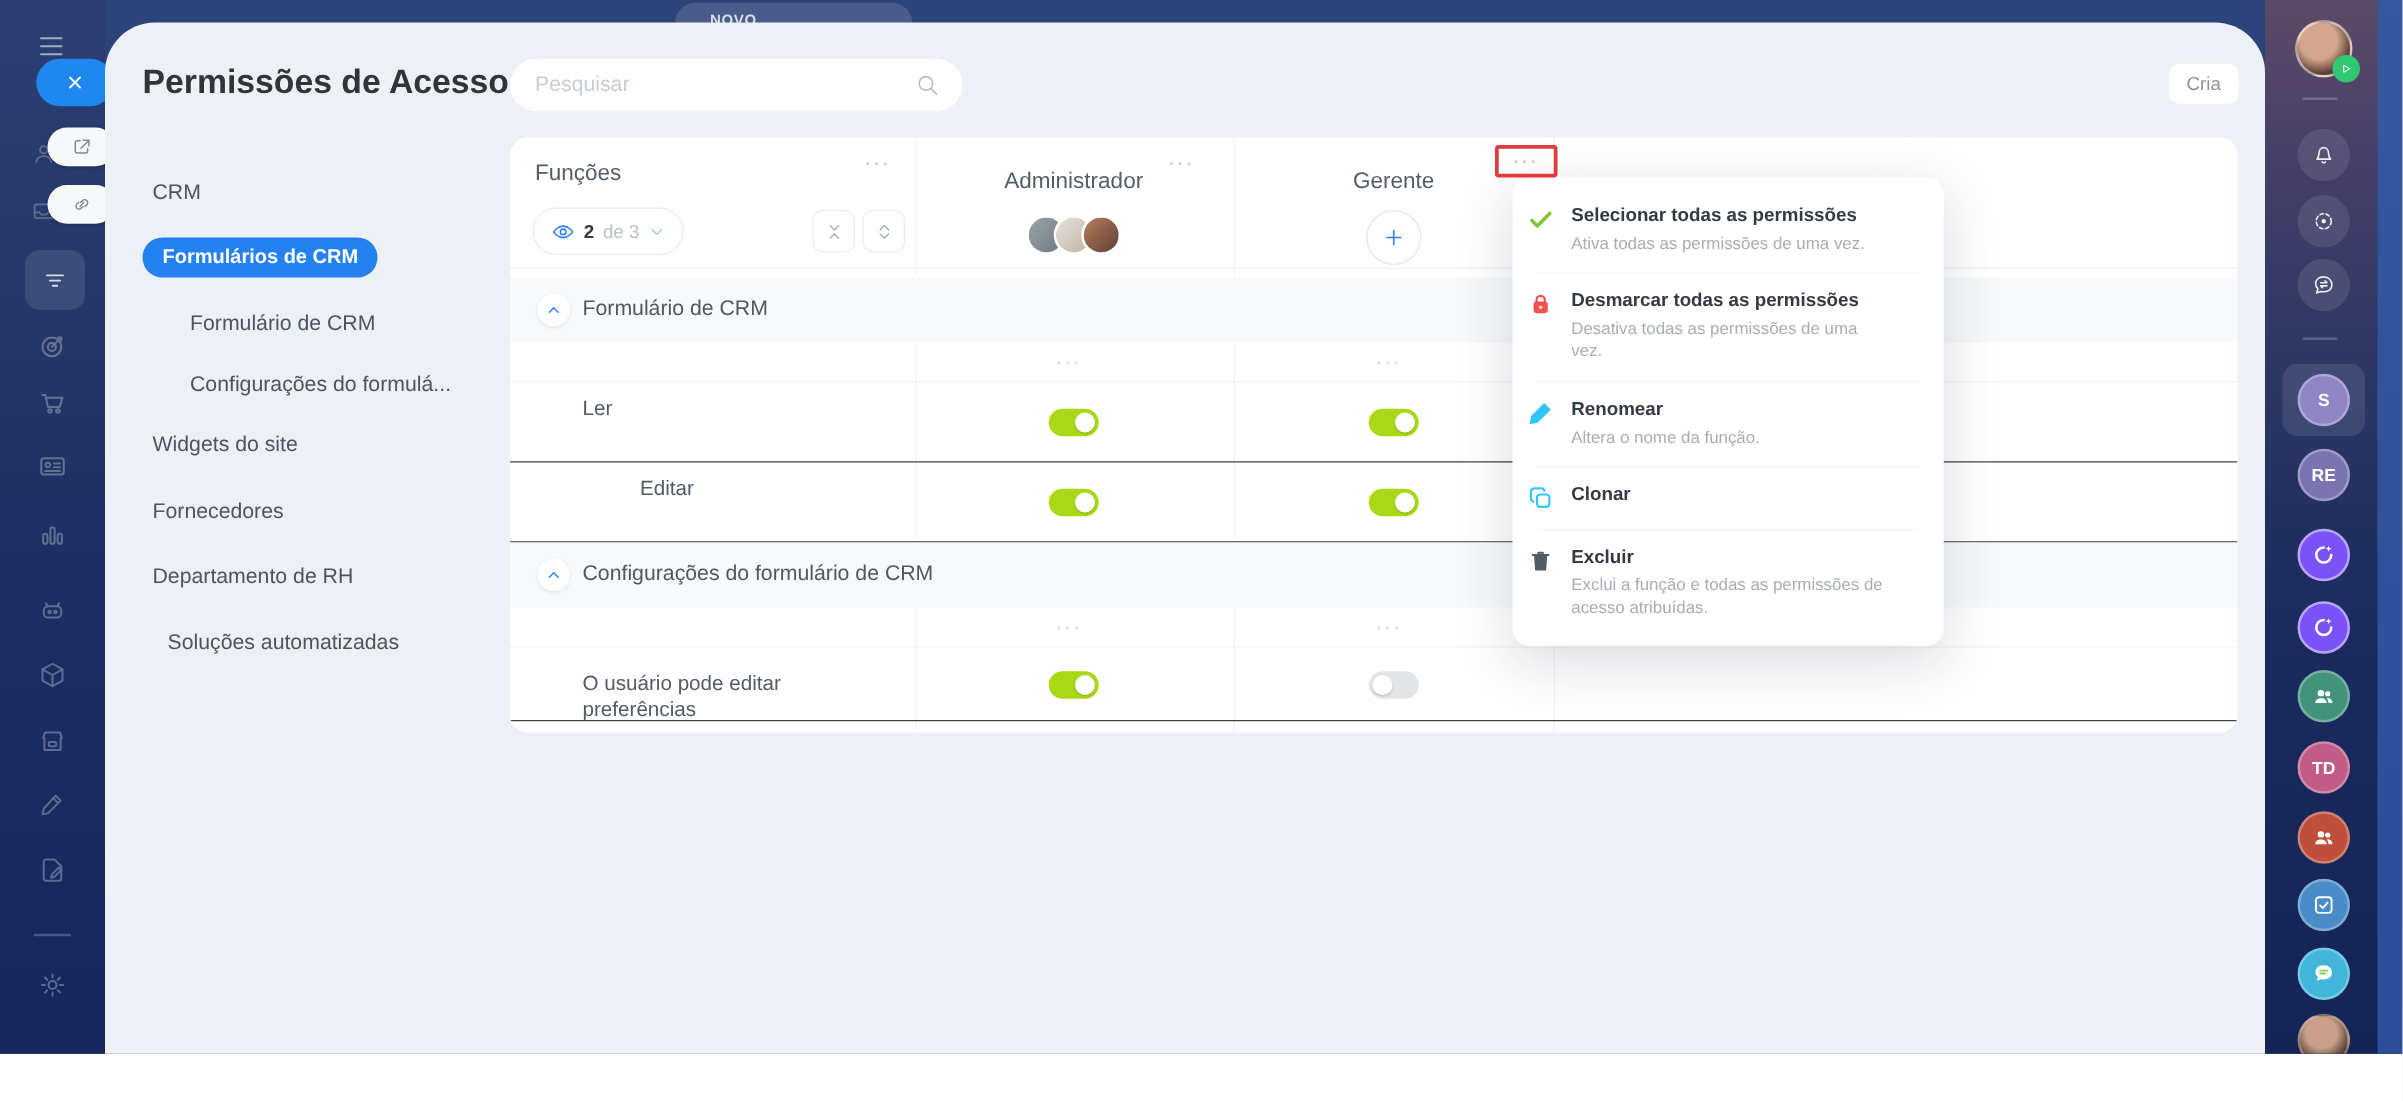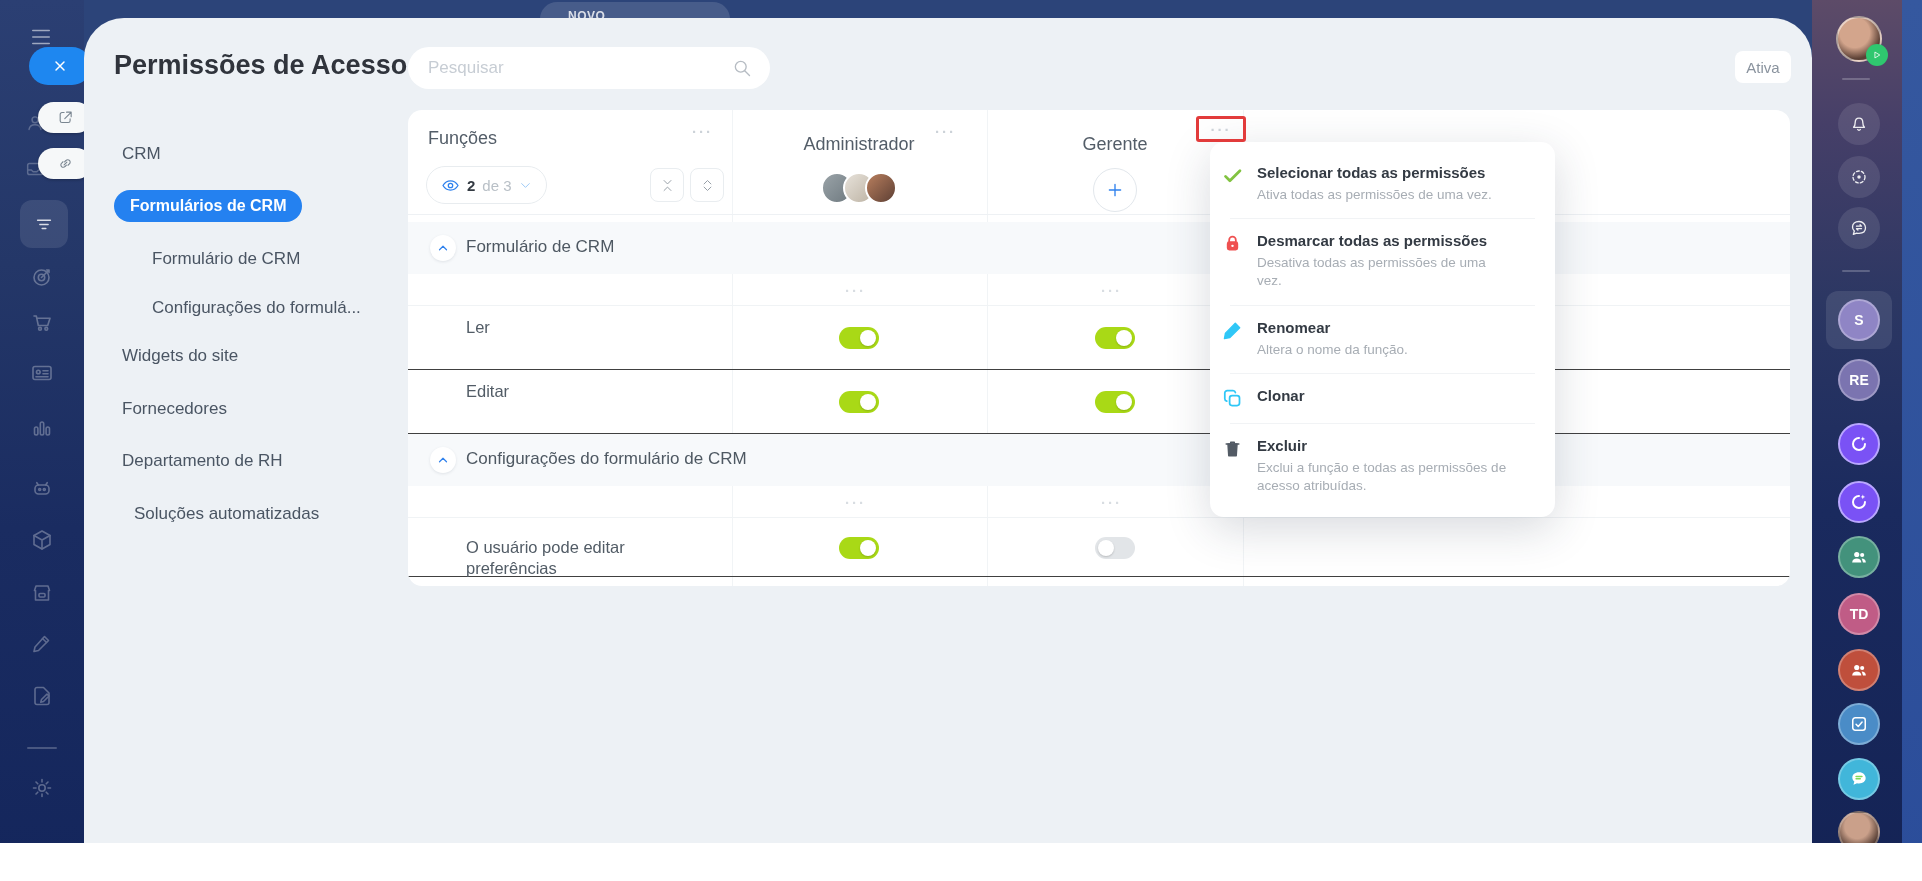--- a/index.html
+++ b/index.html
@@ -251,21 +251,21 @@
       <input placeholder="Pesquisar" style="">
       <span class="search-ic">
           <svg class="ic" viewBox="0 0 24 24" fill="none" stroke="currentColor" stroke-width="1.6" stroke-linecap="round" stroke-linejoin="round">
             <circle cx="10.5" cy="10.5" r="6.5"></circle>
             <path d="M15.3 15.3L21 21"></path>
           </svg>
         </span>
     </div>
 
     <div class="help-btn">
-      <span>Ativa</span>
+      <span>Cria</span>
     </div>
 
     <nav id="nav-list" style="position: absolute; left: 26px; top: 0px;">
         <div class="nav-item" style="left: 12px; top: 126px;">CRM</div>
         <div class="nav-item nav-pill" style="left: 4px; top: 172px;">Formulários de CRM</div>
         <div class="nav-item" style="left: 42px; top: 231px;">Formulário de CRM</div>
         <div class="nav-item" style="left: 42px; top: 280px;">Configurações do formulá...</div>
         <div class="nav-item" style="left: 12px; top: 328px;">Widgets do site</div>
         <div class="nav-item" style="left: 12px; top: 381px;">Fornecedores</div>
         <div class="nav-item" style="left: 12px; top: 433px;">Departamento de RH</div>
@@ -345,21 +345,21 @@
           <div class="perm-row" style="top: 196px; height: 64px;">
             <div class="perm-label" style="top: 11px;">Ler</div>
             <div class="toggle on" style="left: 431px; top: 21px;">
               <div class="knob"></div>
             </div>
             <div class="toggle on" style="left: 687px; top: 21px;">
               <div class="knob"></div>
             </div>
           </div>
           <div class="perm-row" style="top: 260px; height: 64px;">
-            <div class="perm-label" style="top: 11px;">Editar</div>
+            <div class="perm-label" style="top: 11px; margin-left: 46px;">Editar</div>
             <div class="toggle on" style="left: 431px; top: 21px;">
               <div class="knob"></div>
             </div>
             <div class="toggle on" style="left: 687px; top: 21px;">
               <div class="knob"></div>
             </div>
           </div>
           <div class="sec-band" style="top: 324px;">
             <div class="sec-chev">
               <svg class="ic" viewBox="0 0 24 24" fill="none" stroke="currentColor" stroke-width="1.6" stroke-linecap="round" stroke-linejoin="round">

